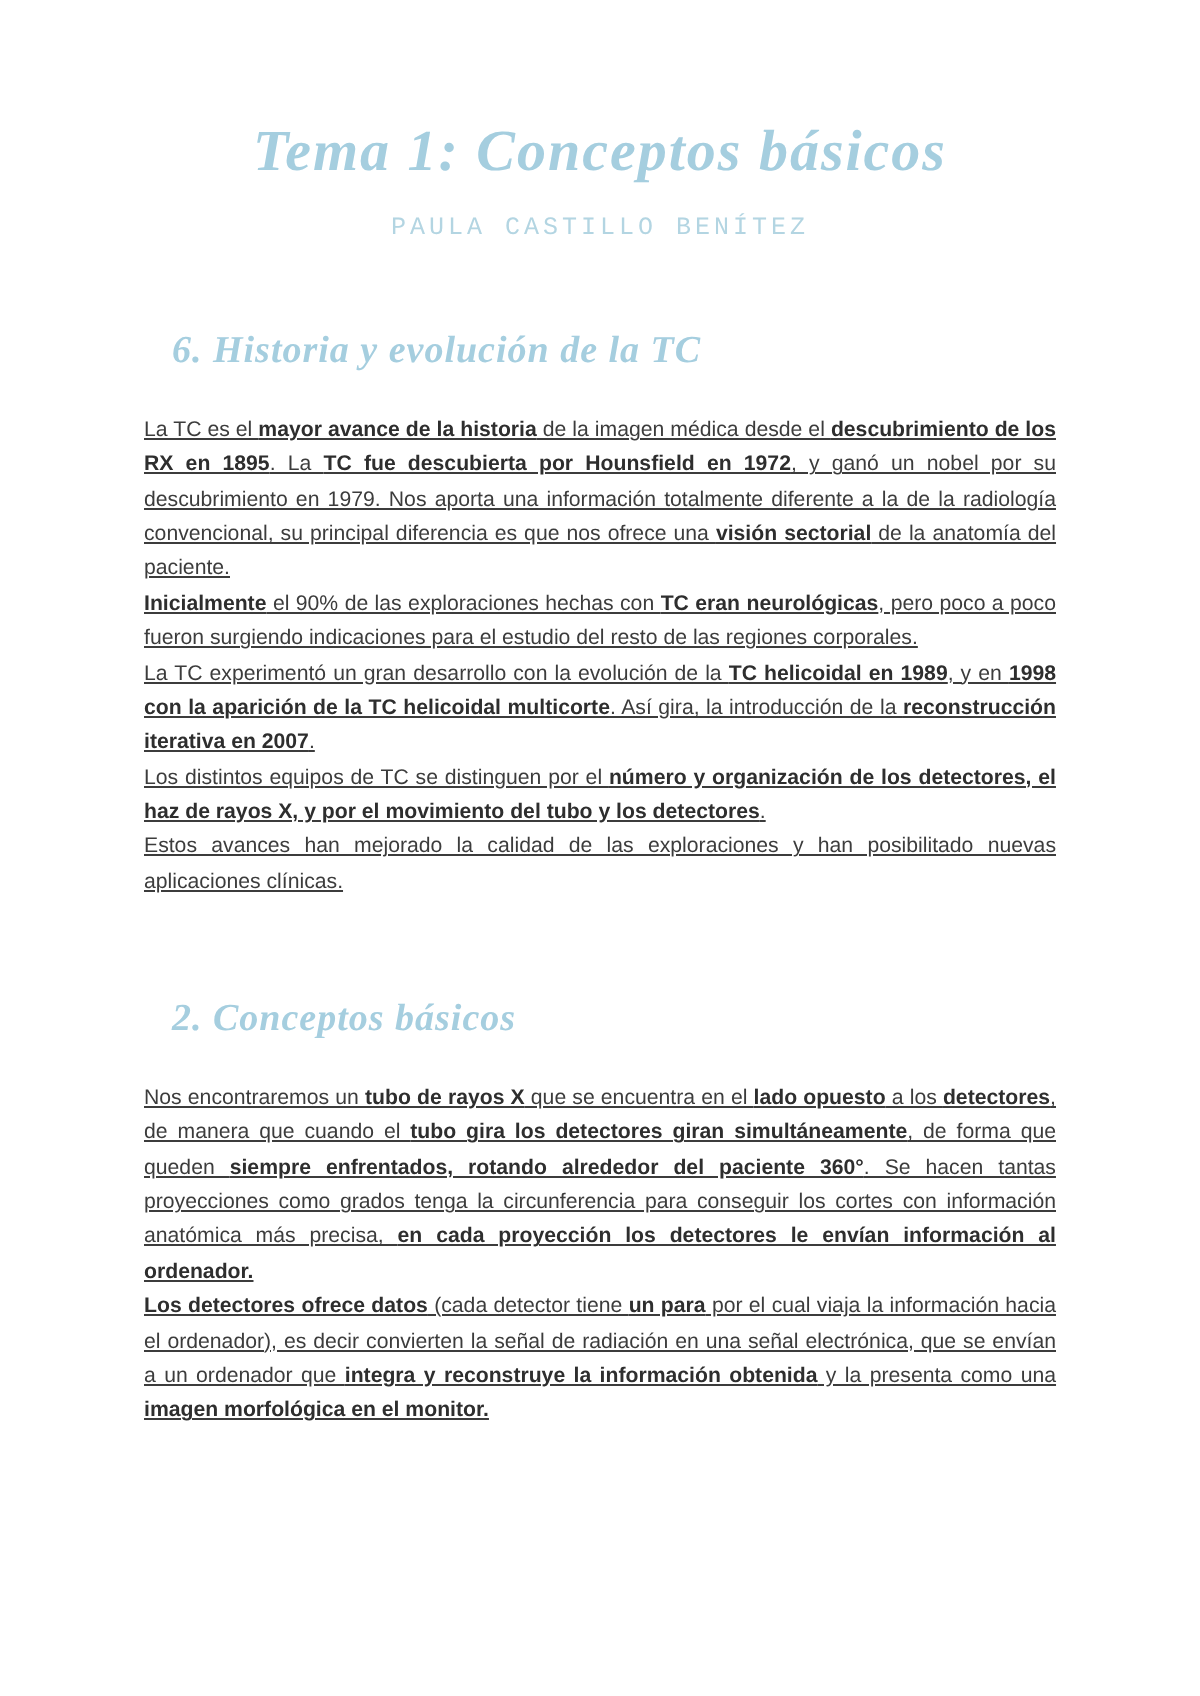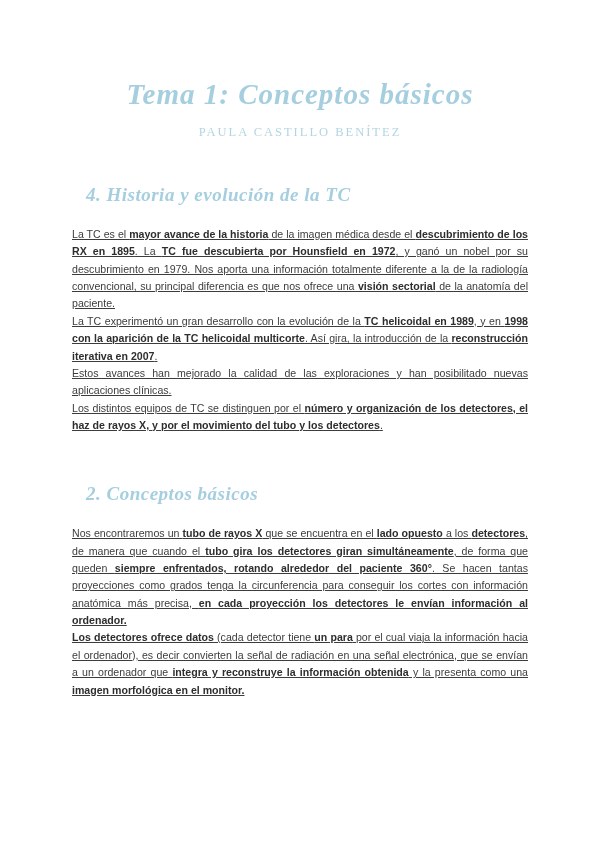--- a/index.html
+++ b/index.html
@@ -4,38 +4,38 @@
 <style>
   html, body {
     margin: 0;
     padding: 0;
     background: #ffffff;
   }
   .page {
     width: 600px;
     height: 724px;
     box-sizing: border-box;
-    padding: 78px 72px 40px 72px;
+    padding: 60px 72px 40px 72px;
     background: #ffffff;
     font-family: "Liberation Sans", sans-serif;
     color: #3c3c3c;
     overflow: hidden;
   }
   .doc-title {
     font-family: "Liberation Serif", cursive, serif;
     font-style: italic;
     font-weight: 700;
     font-size: 29px;
     color: #a5cedf;
     text-align: center;
     margin: 0 0 14px 0;
     letter-spacing: 1px;
   }
   .doc-author {
-    font-family: Liberation Serif, serif;
+    font-family: Liberation Mono, monospace;
     font-size: 12.5px;
     font-weight: 400;
     color: #b3d5e2;
     text-align: center;
     letter-spacing: 2px;
     margin: 0 0 44px 0;
   }
   .section-heading {
     font-family: "Liberation Serif", cursive, serif;
     font-style: italic;
@@ -63,26 +63,27 @@
 </style>
 </head>
 <body>
 
 <div class="page">
 
   <h1 class="doc-title">Tema 1: Conceptos básicos</h1>
   <div class="doc-author">PAULA CASTILLO BENÍTEZ</div>
 
   <div class="section section-1">
-    <h2 class="section-heading">4. Historia y evolución de la TC</h2>
+    <h2 class="section-heading">6. Historia y evolución de la TC</h2>
     <div class="body-text">
       <p><span>La TC es el </span><b>mayor avance de la historia</b><span> de la imagen médica desde el </span><b>descubrimiento de los RX en 1895</b><span>. La </span><b>TC fue descubierta por Hounsfield en 1972</b><span>, y ganó un nobel por su descubrimiento en 1979. Nos aporta una información totalmente diferente a la de la radiología convencional, su principal diferencia es que nos ofrece una </span><b>visión sectorial</b><span> de la anatomía del paciente.</span></p>
+      <p><b>Inicialmente</b><span> el 90% de las exploraciones hechas con </span><b>TC eran neurológicas</b><span>, pero poco a poco fueron surgiendo indicaciones para el estudio del resto de las regiones corporales.</span></p>
       <p><span>La TC experimentó un gran desarrollo con la evolución de la </span><b>TC helicoidal en 1989</b><span>, y en </span><b>1998 con la aparición de la TC helicoidal multicorte</b><span>. Así gira, la introducción de la </span><b>reconstrucción iterativa en 2007</b><span>.</span></p>
+      <p><span>Los distintos equipos de TC se distinguen por el </span><b>número y organización de los detectores, el haz de rayos X, y por el movimiento del tubo y los detectores</b><span>.</span></p>
       <p><span>Estos avances han mejorado la calidad de las exploraciones y han posibilitado nuevas aplicaciones clínicas.</span></p>
-      <p><span>Los distintos equipos de TC se distinguen por el </span><b>número y organización de los detectores, el haz de rayos X, y por el movimiento del tubo y los detectores</b><span>.</span></p>
     </div>
   </div>
 
   <div class="section section-2">
     <h2 class="section-heading">2. Conceptos básicos</h2>
     <div class="body-text">
       <p><span>Nos encontraremos un </span><b>tubo de rayos X</b><span> que se encuentra en el </span><b>lado opuesto</b><span> a los </span><b>detectores</b><span>, de manera que cuando el </span><b>tubo gira los detectores giran simultáneamente</b><span>, de forma que queden </span><b>siempre enfrentados, rotando alrededor del paciente 360°</b><span>. Se hacen tantas proyecciones como grados tenga la circunferencia para conseguir los cortes con información anatómica más precisa, </span><b>en cada proyección los detectores le envían información al ordenador.</b></p>
       <p><b>Los detectores ofrece datos</b><span> (cada detector tiene </span><b>un para</b><span> por el cual viaja la información hacia el ordenador), es decir convierten la señal de radiación en una señal electrónica, que se envían a un ordenador que </span><b>integra y reconstruye la información obtenida</b><span> y la presenta como una </span><b>imagen morfológica en el monitor.</b></p>
     </div>
   </div>

